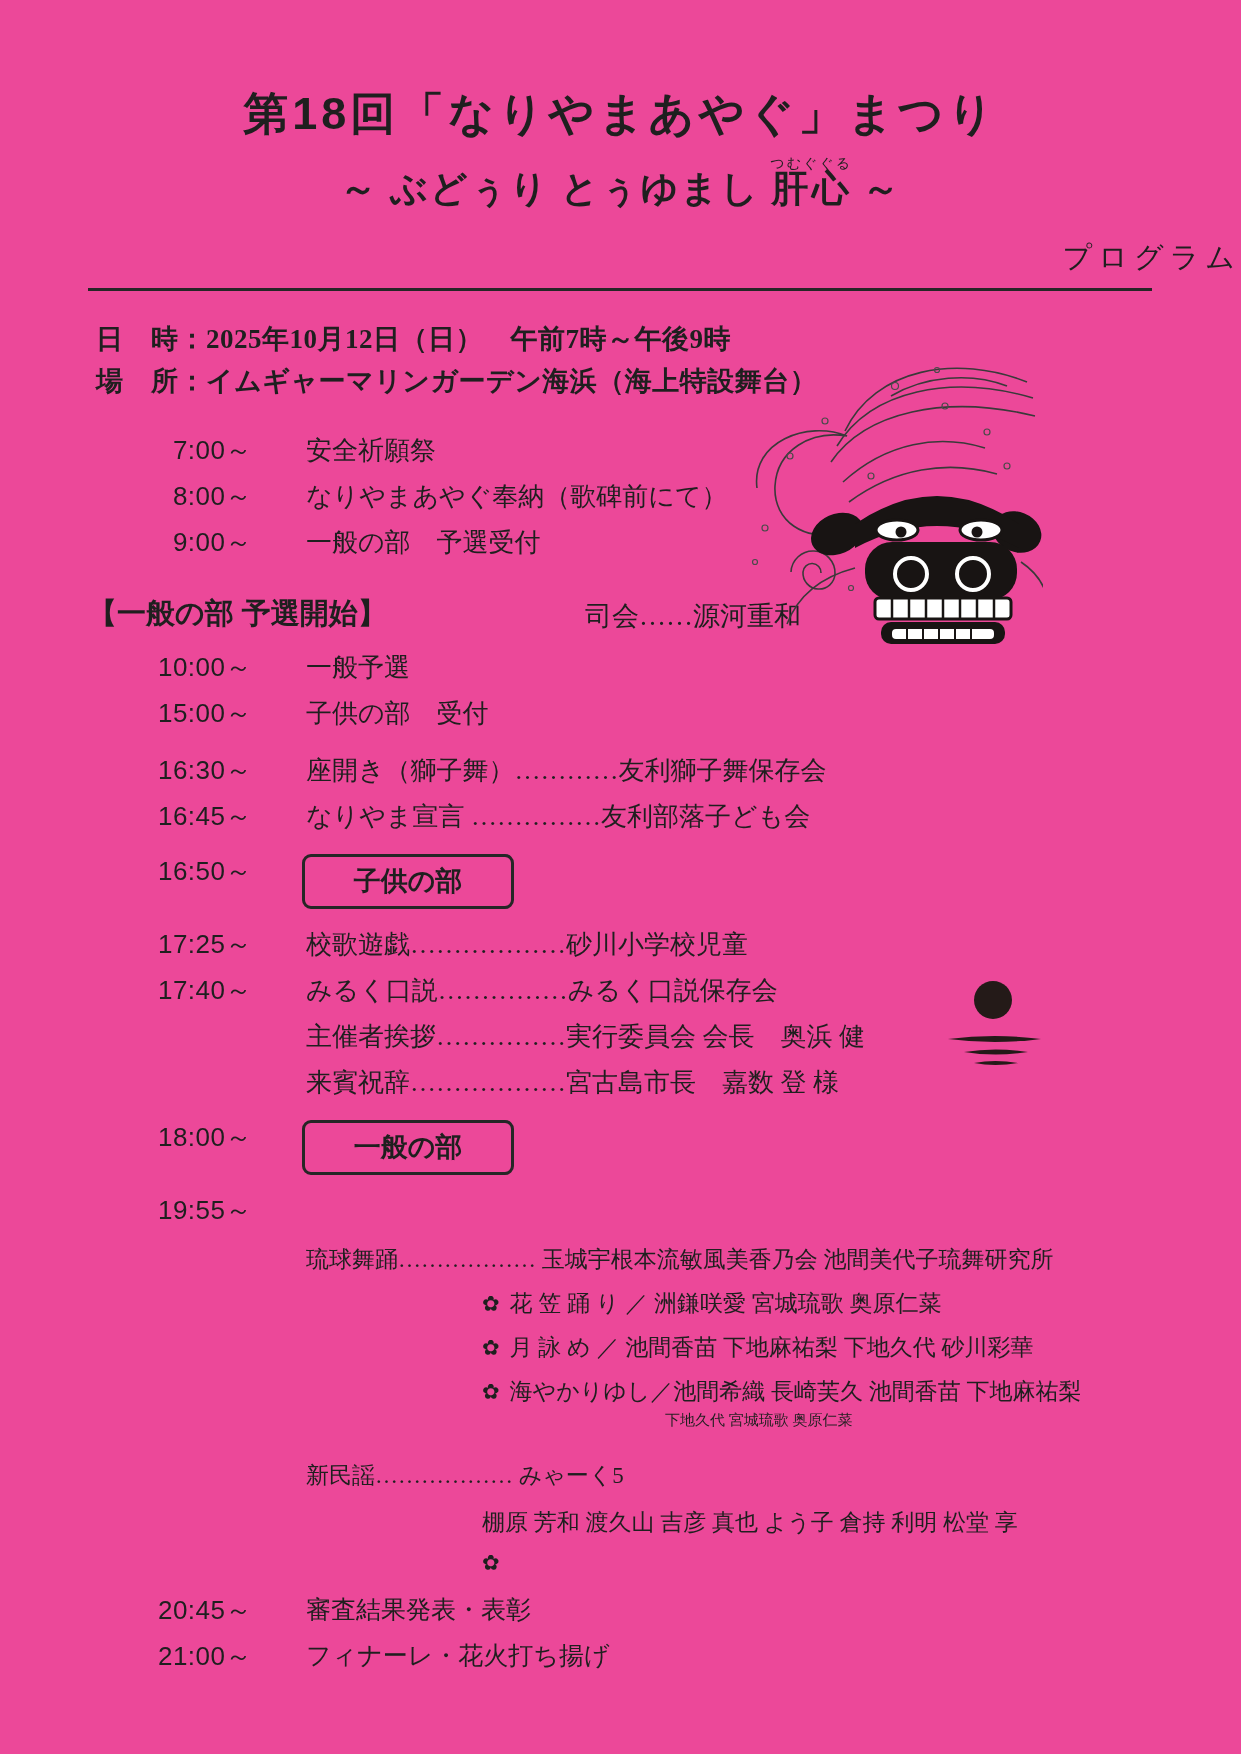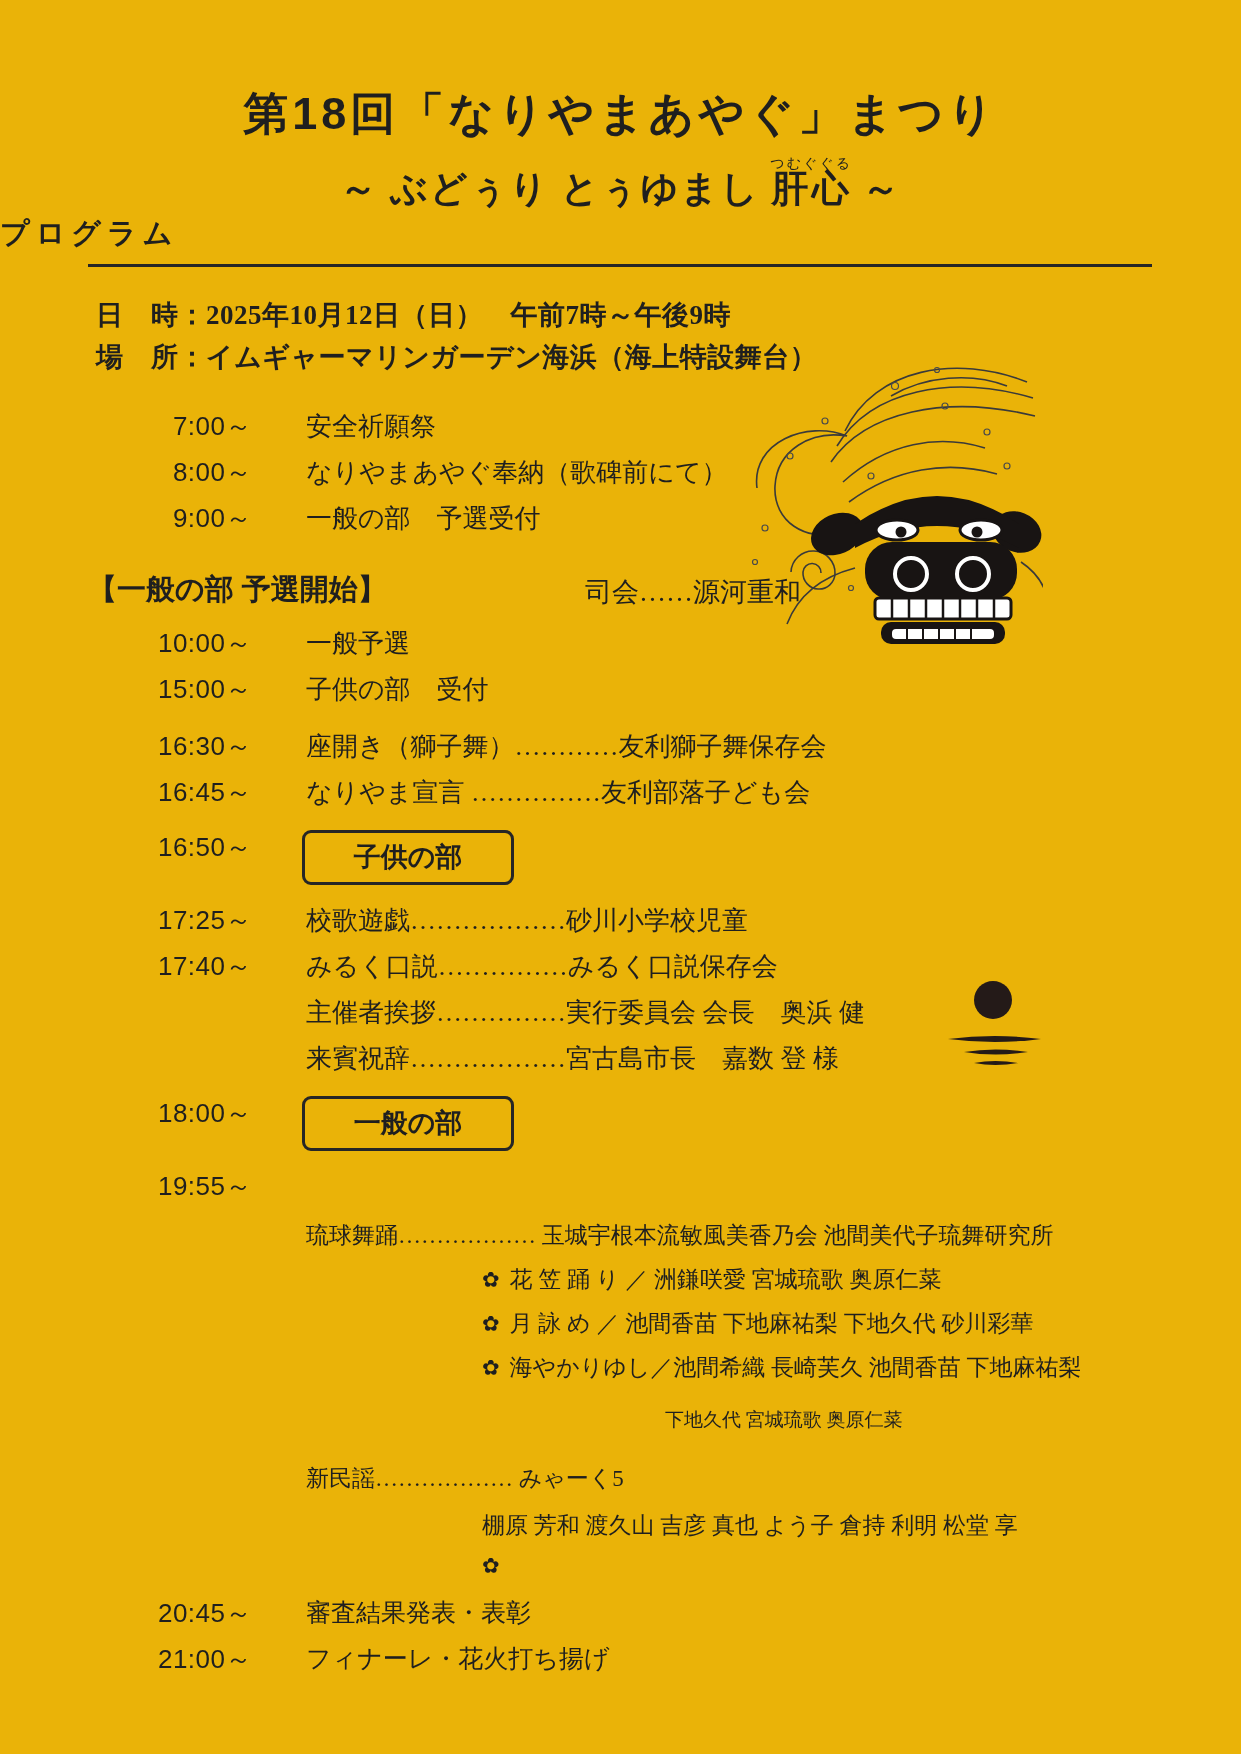--- a/index.html
+++ b/index.html
@@ -1,26 +1,26 @@
 <!DOCTYPE html>
 <html><head>
 <meta charset="utf-8">
 <style>
   *{margin:0;padding:0;box-sizing:border-box}
   html,body{background:#ffffff}
   .page{
-    position:relative;width:1241px;height:1754px;background:#eab308;color:#1f1f1f;
+    position:relative;width:1241px;height:1754px;background:#ec4899;color:#1f1f1f;
     overflow:hidden;font-family:"Liberation Serif","DejaVu Serif",serif;
   }
 
   .title{padding-top:84px;text-align:center;font-weight:700;font-size:45px;letter-spacing:4px;
          font-family:"Liberation Sans","DejaVu Sans",sans-serif}
   .subtitle{margin-top:12px;text-align:center;font-weight:700;font-size:37px;letter-spacing:2px}
   .subtitle rt{font-size:14px;font-weight:500;letter-spacing:2px}
-  .program-heading{text-align:left;font-weight:700;font-size:29px;letter-spacing:6px;
+  .program-heading{margin-top:24px;text-align:right;font-weight:400;font-size:29px;letter-spacing:6px;
          font-family:"Liberation Sans","DejaVu Sans",sans-serif}
   .rule{margin:10px 0 0 88px;width:1064px;border-top:3px solid #262626}
   .info{margin:28px 0 0 96px;font-weight:700;font-size:27px;line-height:1.55;letter-spacing:.5px;
          font-family:Liberation Serif, serif}
 
   .row{display:flex;align-items:flex-start;margin-top:11px}
   .time{flex:0 0 162px;margin-left:90px;text-align:right;font-weight:500;font-size:26px;
         letter-spacing:.5px;white-space:pre;font-family:"Liberation Sans","DejaVu Sans",sans-serif}
   .content{margin-left:54px;font-size:26px;white-space:pre}
   .content.small{font-size:23px}
@@ -30,21 +30,21 @@
         font-family:"Liberation Sans","DejaVu Sans",sans-serif}
   .mc{position:absolute;left:497px;bottom:0;font-weight:400;font-size:27px;white-space:pre;
         font-family:"Liberation Serif","DejaVu Serif",serif}
   .mc rt{font-size:13px;letter-spacing:1px}
 
   .box{display:inline-block;margin-left:50px;width:212px;padding:6px 0 7px;border:3px solid #262626;
        border-radius:9px;text-align:center;font-weight:700;font-size:27px}
 
   .row-indent{display:flex;align-items:baseline;margin:13px 0 0 482px;font-size:23px;white-space:pre}
   .bullet{margin-right:10px;font-size:21px;font-family:"DejaVu Sans",sans-serif}
-  .row-cont{margin:24px 0 0 665px;font-size:19px;white-space:pre}
+  .row-cont{margin:4px 0 0 665px;font-size:15px;white-space:pre}
 
   .mt16{margin-top:16px}.mt18{margin-top:18px}.mt20{margin-top:20px}.mt22{margin-top:22px}.mt30{margin-top:30px}
 
   .shisa{position:absolute;left:695px;top:336px;width:348px;height:312px}
   .sunset{position:absolute;left:935px;top:960px;width:120px;height:112px}
 </style>
 </head>
 <body>
 
 <div class="page">

